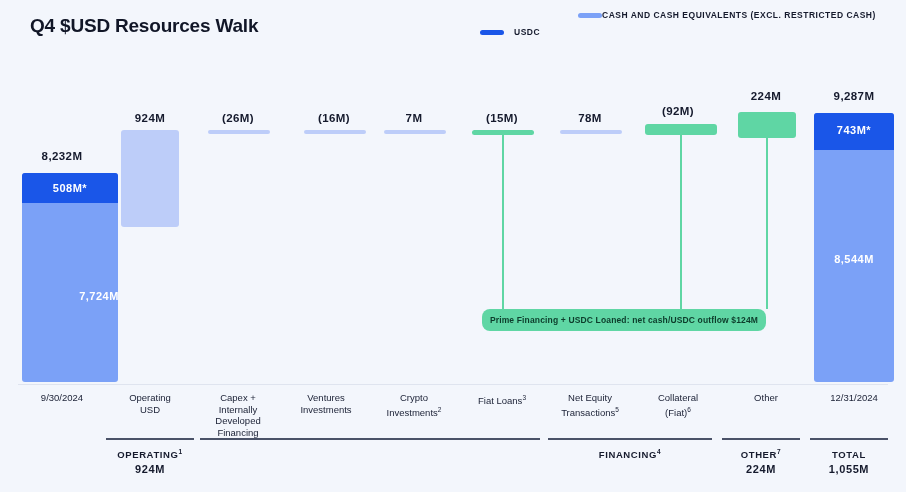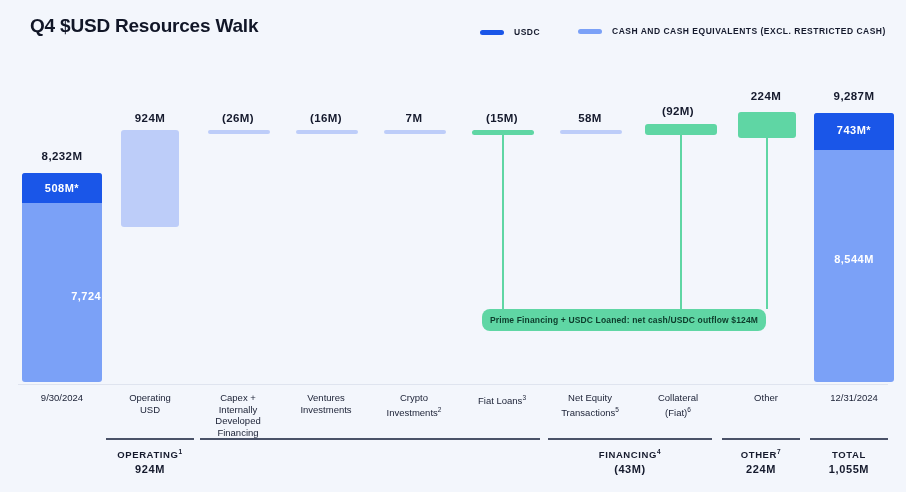--- a/index.html
+++ b/index.html
@@ -12,21 +12,21 @@
     position:relative;
   }
   #root{position:relative;width:906px;height:492px;}
 
   
   .title{
     position:absolute;left:30px;top:15px;
     font-size:19px;font-weight:bold;letter-spacing:-0.2px;color:#111627;
   }
   .legend{position:absolute;left:480px;top:27px;display:flex;align-items:center;gap:10px;}
-  .legend2{position:absolute;left:578px;top:26px;display:flex;align-items:center;gap:10px;}
+  .legend2{position:absolute;left:578px;top:10px;display:flex;align-items:center;}
   .swatch{width:24px;height:5px;border-radius:3px;display:inline-block;}
   .legend-label{font-size:8.5px;font-weight:bold;letter-spacing:0.5px;color:#151a2d;white-space:nowrap;}
 
   
   .plot{position:absolute;left:0;top:60px;width:906px;height:324px;}
   .axis-line{position:absolute;left:18px;top:384px;width:870px;height:1px;background:#dfe4ef;}
 
   .col{position:absolute;top:0;height:324px;}
   .vlabel{
     position:absolute;width:100%;text-align:center;
@@ -80,55 +80,55 @@
   </div>
   <div class="legend2">
     <span class="swatch" style="background:#7ba1f7;"></span>
     <span class="legend-label">CASH AND CASH EQUIVALENTS (EXCL. RESTRICTED CASH)</span>
   </div>
 
   <div class="plot">
 
     <div class="col" style="left:18px;width:88px;">
       <div class="vlabel" style="top:90px;">8,232M</div>
-      <div class="bar" style="left:4px;width:80px;top:113px;height:209px;background:#7ba1f7;overflow:hidden;">
+      <div class="bar" style="left:4px;width:96px;top:113px;height:209px;background:#7ba1f7;overflow:hidden;">
         <div class="seg" style="top:0;height:30px;background:#1a56e8;"></div>
         <div class="seg-label" style="top:9px;">508M*</div>
         <div class="seg-label" style="top:117px;padding-left:29px;">7,724M</div>
       </div>
     </div>
 
     <div class="col" style="left:106px;width:88px;">
       <div class="vlabel" style="top:52px;">924M</div>
       <div class="bar" style="left:15px;width:58px;top:70px;height:97px;background:#bdcdf9;"></div>
     </div>
 
     <div class="col" style="left:194px;width:88px;">
       <div class="vlabel" style="top:52px;">(26M)</div>
       <div class="bar thin" style="left:14px;width:62px;top:70px;height:4px;background:#bdcdf9;"></div>
     </div>
 
-    <div class="col" style="left:282px;width:88px;">
+    <div class="col" style="left:290px;width:88px;">
       <div class="vlabel" style="top:52px;">(16M)</div>
       <div class="bar thin" style="left:14px;width:62px;top:70px;height:4px;background:#bdcdf9;"></div>
     </div>
 
     <div class="col" style="left:370px;width:88px;">
       <div class="vlabel" style="top:52px;">7M</div>
       <div class="bar thin" style="left:14px;width:62px;top:70px;height:4px;background:#bdcdf9;"></div>
     </div>
 
     <div class="col" style="left:458px;width:88px;">
       <div class="vlabel" style="top:52px;">(15M)</div>
       <div class="bar thin" style="left:14px;width:62px;top:70px;height:5px;background:#5fd6a4;"></div>
       <div class="connector" style="left:44px;top:74px;height:175px;"></div>
     </div>
 
     <div class="col" style="left:546px;width:88px;">
-      <div class="vlabel" style="top:52px;">58M</div>
+      <div class="vlabel" style="top:52px;">78M</div>
       <div class="bar thin" style="left:14px;width:62px;top:70px;height:4px;background:#bdcdf9;"></div>
     </div>
 
     <div class="col" style="left:634px;width:88px;">
       <div class="vlabel" style="top:45px;">(92M)</div>
       <div class="bar" style="left:11px;width:72px;top:64px;height:11px;background:#5fd6a4;"></div>
       <div class="connector" style="left:46px;top:74px;height:175px;"></div>
     </div>
 
     <div class="col" style="left:722px;width:88px;">
@@ -199,21 +199,20 @@
     <div class="gbox" style="left:106px;width:88px;">
       <div class="gname"><span>OPERATING</span><sup>1</sup></div>
       <div class="gval">924M</div>
     </div>
 
     <div class="grule" style="left:200px;width:340px;"></div>
 
     <div class="grule" style="left:548px;width:164px;"></div>
     <div class="gbox" style="left:548px;width:164px;">
       <div class="gname"><span>FINANCING</span><sup>4</sup></div>
-      <div class="gval">(43M)</div>
     </div>
 
     <div class="grule" style="left:722px;width:78px;"></div>
     <div class="gbox" style="left:722px;width:78px;">
       <div class="gname"><span>OTHER</span><sup>7</sup></div>
       <div class="gval">224M</div>
     </div>
 
     <div class="grule" style="left:810px;width:78px;"></div>
     <div class="gbox" style="left:810px;width:78px;">

